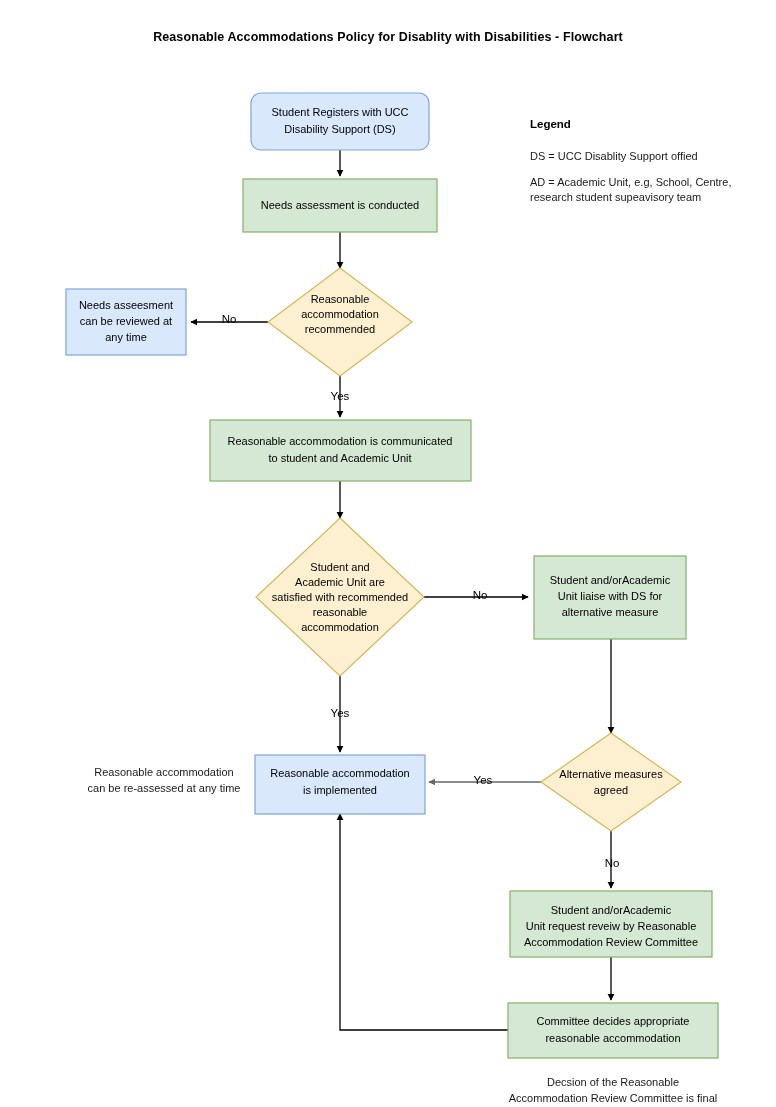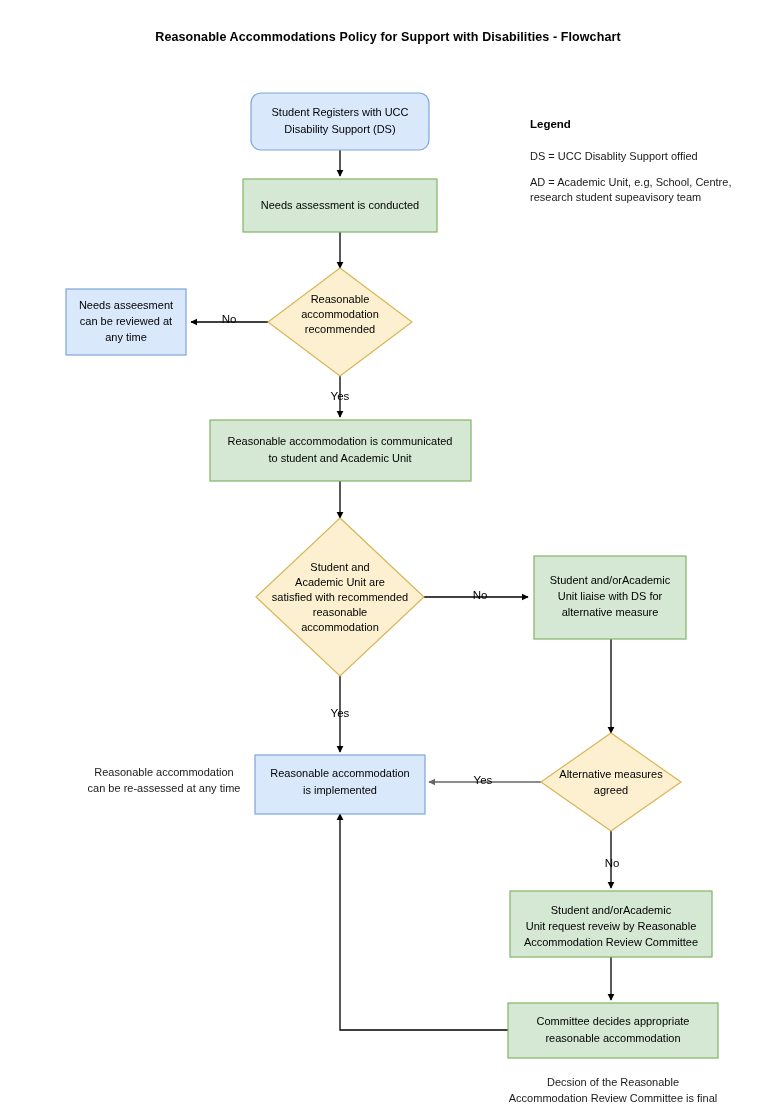--- a/index.html
+++ b/index.html
@@ -67,21 +67,21 @@
     text-anchor: start;
   }
   .edge {
     fill: none;
     stroke-width: 1.3;
   }
 </style>
 </head>
 <body>
 
-<div id="chart-title">Reasonable Accommodations Policy for Support with Disabilities - Flowchart</div>
+<div id="chart-title">Reasonable Accommodations Policy for Disablity with Disabilities - Flowchart</div>
 
 <svg id="flowchart" viewBox="0 0 776 1107">
   <defs>
     <marker id="arrow-black" viewBox="0 0 10 10" refX="9" refY="5" markerWidth="5.5" markerHeight="5.5" orient="auto-start-reverse">
       <path d="M 0 0 L 10 5 L 0 10 z" fill="#000000"></path>
     </marker>
     <marker id="arrow-grey" viewBox="0 0 10 10" refX="9" refY="5" markerWidth="5.5" markerHeight="5.5" orient="auto-start-reverse">
       <path d="M 0 0 L 10 5 L 0 10 z" fill="#666666"></path>
     </marker>
   </defs>

